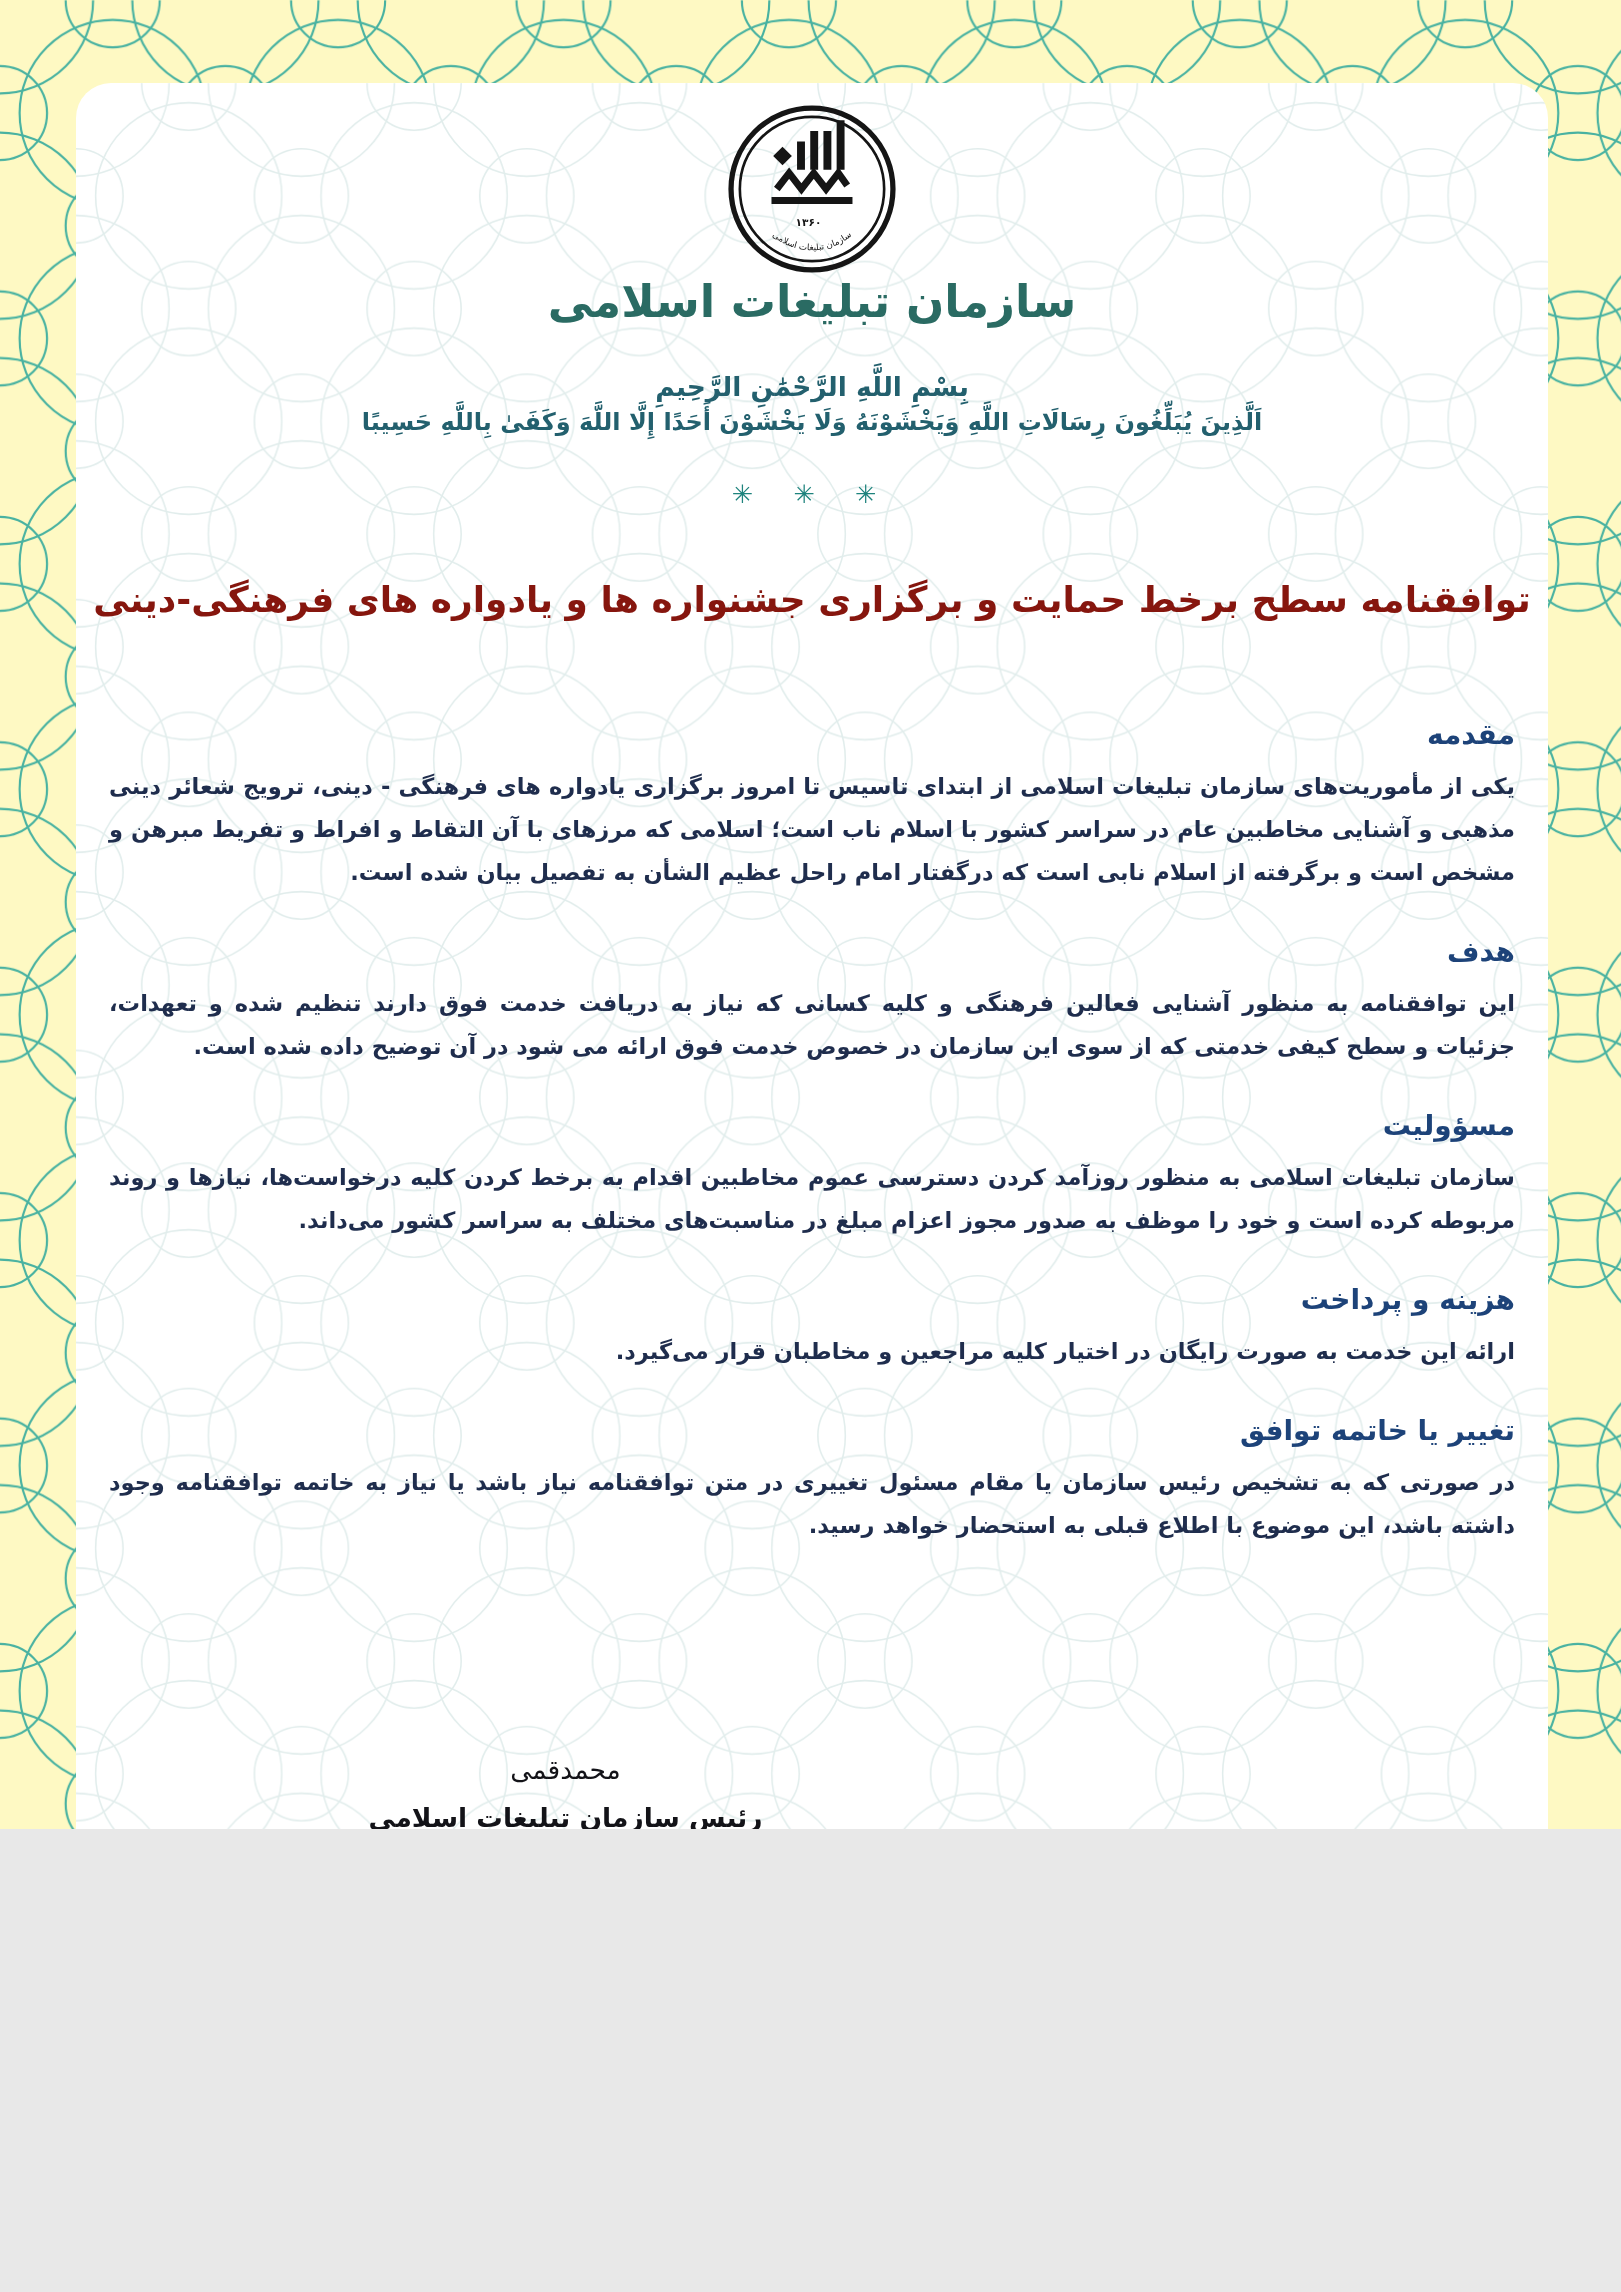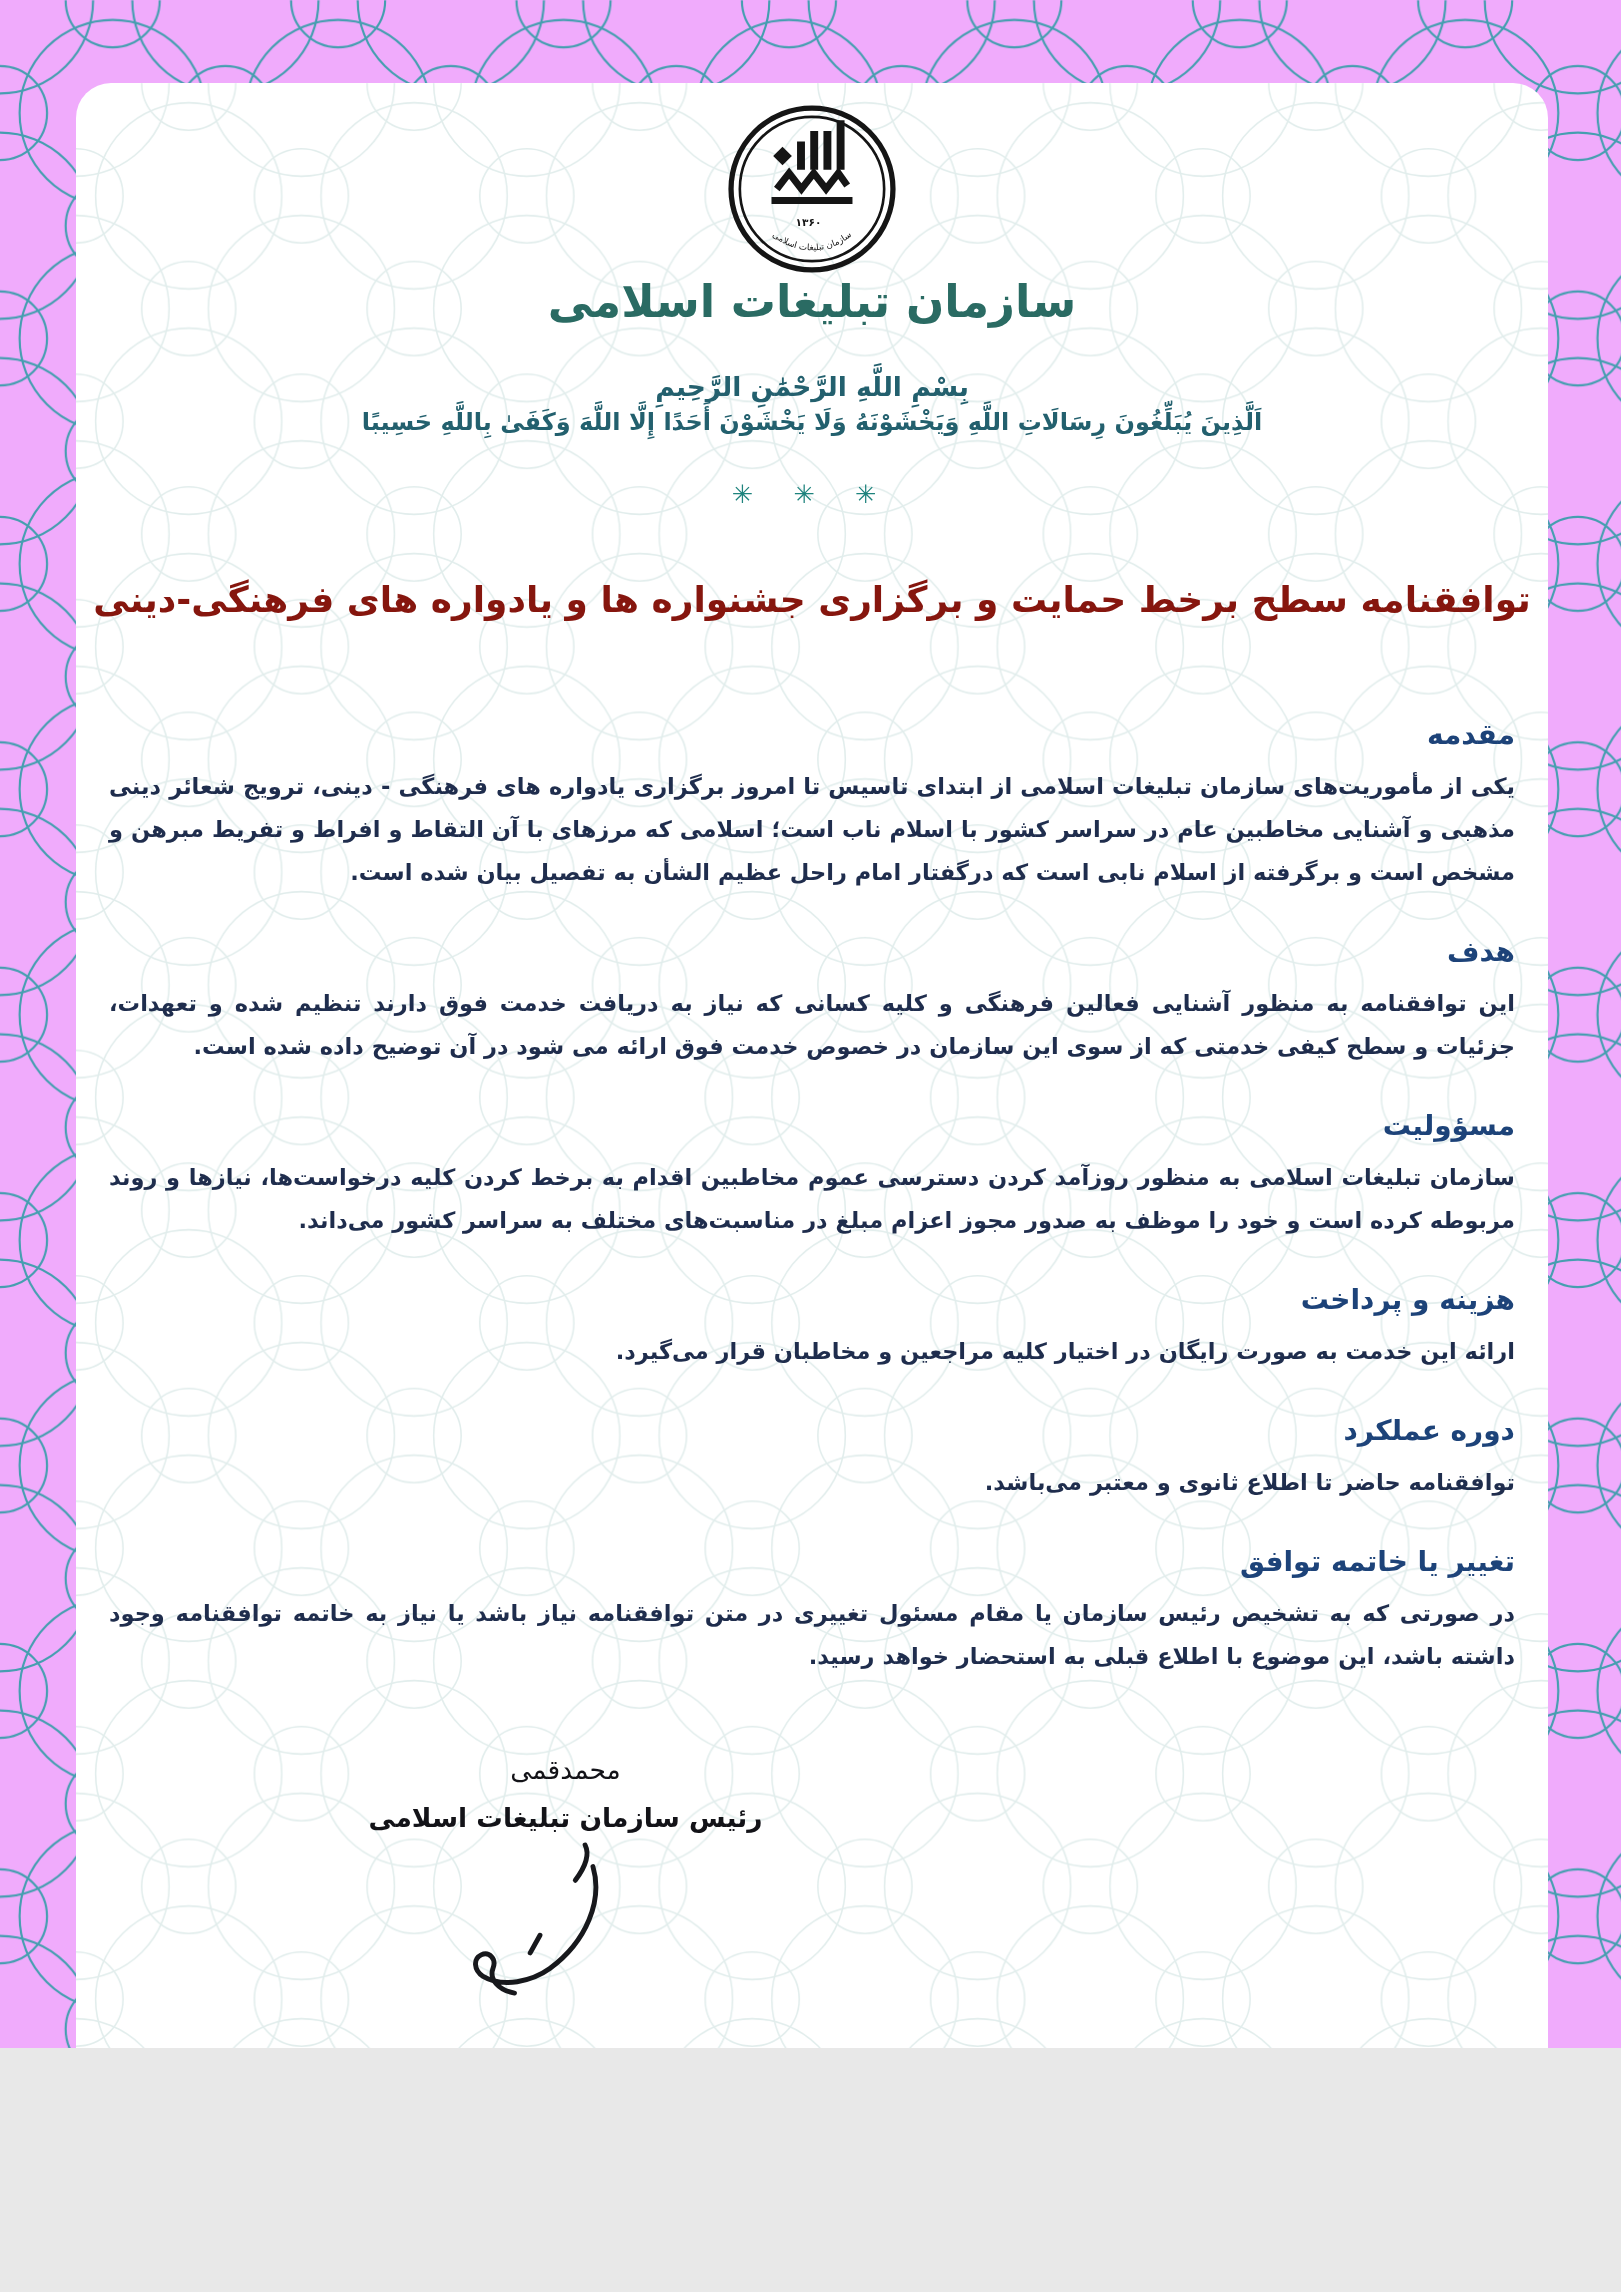--- a/index.html
+++ b/index.html
@@ -1,20 +1,20 @@
 <!DOCTYPE html>
 <html lang="fa" dir="rtl"><head>
 <meta charset="utf-8">
 <style>
   * { margin:0; padding:0; box-sizing:border-box; }
   html,body { background:#e8e8e8; }
   .page {
     position:relative;
-    width:1621px; height:2048px;
-    background:#f0abfc;
+    width:1621px; height:1829px;
+    background:#fef9c3;
     overflow:hidden;
     font-family:"DejaVu Sans", sans-serif;
     direction:rtl;
   }
   .pattern-layer { position:absolute; left:0; top:0; pointer-events:none; }
   .inner {
     position:absolute;
     left:76px; top:83px;
     width:1472px; height:2126px;
     background:#ffffff;
@@ -176,24 +176,20 @@
         <div class="section">
           <h2>مسؤولیت</h2>
           <p>سازمان تبلیغات اسلامی به منظور روزآمد کردن دسترسی عموم مخاطبین اقدام به برخط کردن کلیه درخواست‌ها، نیازها و روند مربوطه کرده است و خود را موظف به صدور مجوز اعزام مبلغ در مناسبت‌های مختلف به سراسر کشور می‌داند.</p>
         </div>
 
         <div class="section">
           <h2>هزینه و پرداخت</h2>
           <p>ارائه این خدمت به صورت رایگان در اختیار کلیه مراجعین و مخاطبان قرار می‌گیرد.</p>
         </div>
 
-        <div class="section">
-          <h2>دوره عملکرد</h2>
-          <p>توافقنامه حاضر تا اطلاع ثانوی و معتبر می‌باشد.</p>
-        </div>
 
         <div class="section">
           <h2>تغییر یا خاتمه توافق</h2>
           <p>در صورتی که به تشخیص رئیس سازمان یا مقام مسئول تغییری در متن توافقنامه نیاز باشد یا نیاز به خاتمه توافقنامه وجود داشته باشد، این موضوع با اطلاع قبلی به استحضار خواهد رسید.</p>
         </div>
 
       </div>
 
       <div class="sig-block">
         <div class="sig-name">محمدقمی</div>

